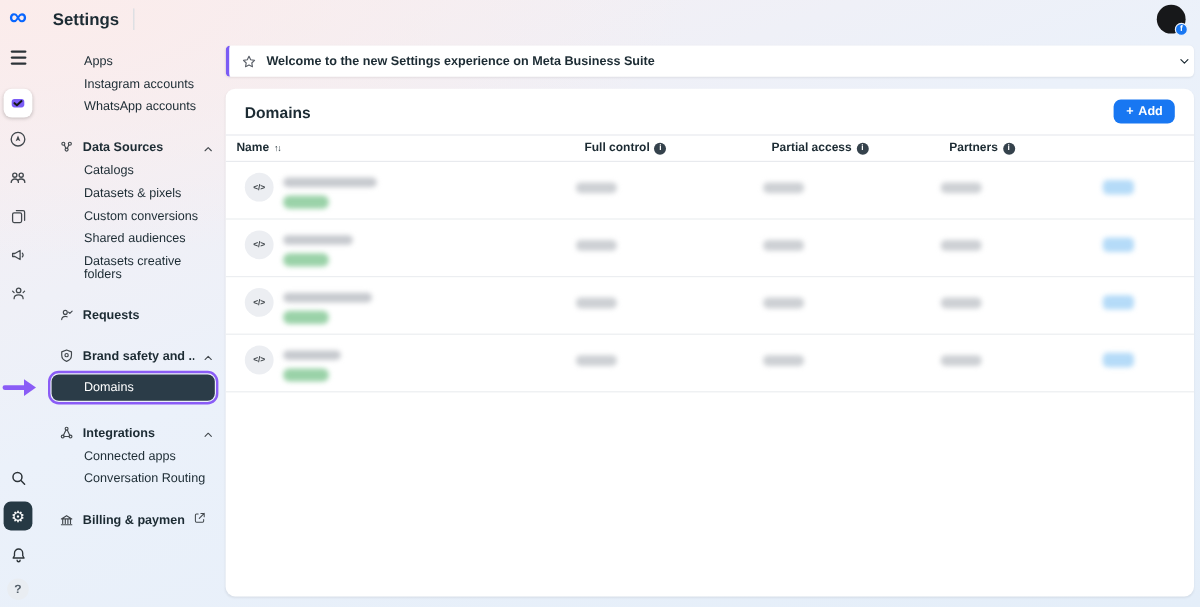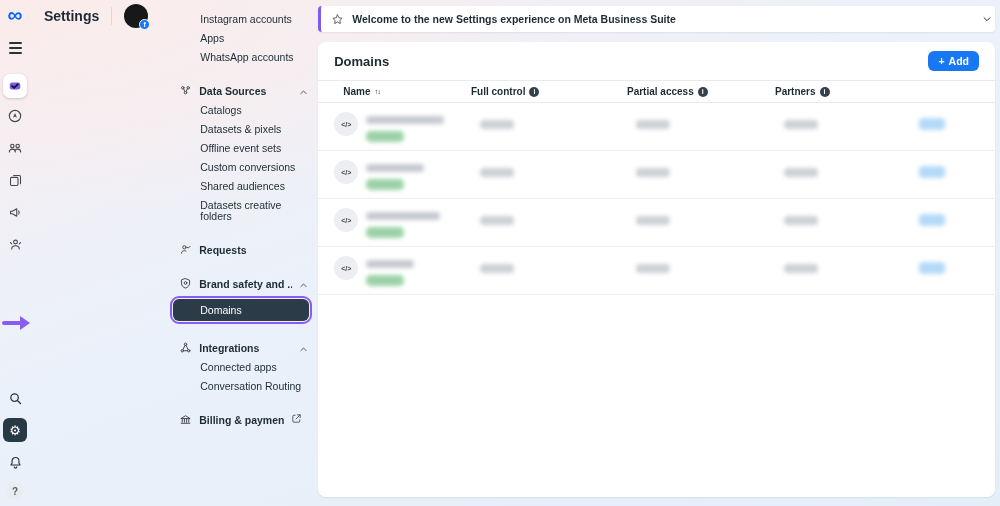--- a/index.html
+++ b/index.html
@@ -21,21 +21,21 @@
   .rail-btn{ width:24px; height:24px; display:flex; align-items:center; justify-content:center; margin-top:8px; cursor:pointer; color:#42484d; }
   .rail-btn svg{ display:block; }
   .hamburger{ display:flex; flex-direction:column; gap:3px; }
   .hamburger i{ display:block; width:13px; height:1.8px; background:#2c3338; border-radius:1px; }
   .rail-app{ background:#ffffff; border-radius:7px; box-shadow:0 1px 3px rgba(0,0,0,.18); margin-top:14px; }
   .rail-group{ margin-top:6px; }
   .rail-spacer{ flex:1; }
   .rail-gear-active{ background:#263944; border-radius:6px; color:#ffffff; font-size:13px; }
   .rail-help{ background:#e9edf2; border-radius:50%; width:18px; height:18px; font-size:10px; color:#55606a; font-weight:700; margin-bottom:6px; }
   
-  .col{ flex:1; display:flex; flex-direction:row; min-width:0; }
+  .col{ flex:1; display:flex; flex-direction:column; min-width:0; }
   .topbar{ height:32px; display:flex; align-items:center; padding-left:14px; }
   .topbar-title{ font-size:14px; font-weight:700; }
   .topbar-divider{ width:1px; height:18px; background:#d8dce1; margin:0 12px; }
   .portfolio{ display:flex; align-items:center; gap:7px; cursor:pointer; }
   .portfolio-icon{ width:22px; height:22px; background:#fff; border-radius:6px; box-shadow:0 1px 2px rgba(0,0,0,.15); display:flex; align-items:center; justify-content:center; }
   .portfolio-name{ font-size:10px; font-weight:700; line-height:11px; }
   .portfolio-sub{ font-size:9px; color:#65676b; line-height:10px; }
   .avatar{ margin-left:auto; margin-right:12px; position:relative; width:24px; height:24px; background:#17181a; border-radius:50%; cursor:pointer; }
   .fb-badge{ position:absolute; right:-2px; bottom:-2px; width:11px; height:11px; background:#1877f2; border:1.5px solid #eef3fb; border-radius:50%; color:#fff; font-size:7px; font-weight:700; display:flex; align-items:center; justify-content:center; }
   .body{ flex:1; display:flex; min-height:0; }
@@ -51,21 +51,21 @@
   .billing-row .ext{ margin-left:auto; margin-right:6px; }
   .annot-arrow{ position:absolute; left:2px; top:314px; z-index:5; pointer-events:none; }
   
   .main{ flex:1; display:flex; flex-direction:column; padding:6px 5px 9px 0; min-width:0; }
   .banner{ background:#fff; border-left:3px solid #7b5cf5; border-radius:4px; box-shadow:0 1px 2px rgba(0,0,0,.07); height:26px; display:flex; align-items:center; padding:0 3px 0 10px; gap:8px; cursor:pointer; }
   .banner-text{ font-size:10.5px; font-weight:700; flex:1; }
   .card{ background:#fff; border-radius:8px; box-shadow:0 1px 2px rgba(0,0,0,.07); margin-top:10px; flex:1; display:flex; flex-direction:column; overflow:hidden; }
   .card-head{ display:flex; align-items:center; justify-content:space-between; padding:9px 16px; }
   .card-title{ font-size:13px; font-weight:700; }
   .add-btn{ background:#1877f2; color:#fff; border:none; border-radius:6px; font-size:10.5px; font-weight:600; padding:4px 10px; cursor:pointer; font-family:"Liberation Sans", sans-serif; display:flex; align-items:center; gap:4px; }
-  .thead{ display:flex; align-items:center; border-top:1px solid #e8eaee; border-bottom:1px solid #e8eaee; padding:5px 25px; font-size:10px; font-weight:700; }
+  .thead{ display:flex; align-items:center; border-top:1px solid #e8eaee; border-bottom:1px solid #e8eaee; padding:5px 9px; font-size:10px; font-weight:700; }
   .trow{ display:flex; border-bottom:1px solid #eceef1; padding:9px 16px 0 16px; height:48px; }
   .col-name{ flex:1; min-width:0; }
   .col-fc{ width:156px; } .col-pa{ width:148px; } .col-pt{ width:135px; } .col-act{ width:60px; }
   .hcell{ display:flex; align-items:center; gap:4px; }
   .sort-ico{ font-size:7.5px; letter-spacing:-1px; color:#1c2b33; cursor:pointer; }
   .info-ico{ width:10px; height:10px; background:#35424c; color:#fff; border-radius:50%; font-size:7px; font-weight:700; display:inline-flex; align-items:center; justify-content:center; cursor:pointer; font-style:normal; }
   .name-cell{ display:flex; gap:8px; }
   .code-circle{ width:24px; height:24px; border-radius:50%; background:#eceef2; color:#42484d; font-size:7px; font-weight:700; display:flex; align-items:center; justify-content:center; flex:0 0 24px; }
   .rb{ filter:blur(2.2px); border-radius:4px; }
   .name-bar{ height:8px; background:#c6c9ce; width:70px; margin-top:4px; }
@@ -152,43 +152,42 @@
       <div class="topbar-title">Settings</div>
       <div class="topbar-divider"></div>
       <div class="avatar">
         <span class="fb-badge">f</span>
       </div>
     </div>
 
     <div class="body">
 
       <nav class="sidebar">
+        <div class="s-item">Apps</div>
         <div class="s-item">Instagram accounts</div>
-        <div class="s-item">Apps</div>
         <div class="s-item">WhatsApp accounts</div>
 
         <div class="s-head">
           <span class="s-ico">
               <svg width="13" height="13" viewBox="0 0 24 24" fill="none" stroke="#42484d" stroke-width="1.8">
                 <circle cx="7" cy="7" r="2.3"></circle>
                 <circle cx="17" cy="7" r="2.3"></circle>
                 <circle cx="12" cy="16" r="2.3"></circle>
                 <path d="M8.5 9l2.2 4.5M15.5 9l-2.2 4.5"></path>
               </svg>
             </span>
           <span class="s-label">Data Sources</span>
           <span class="s-chevron">
               <svg width="9" height="9" viewBox="0 0 24 24" fill="none" stroke="#42484d" stroke-width="2.4">
                 <path d="M5 15l7-7 7 7"></path>
               </svg>
             </span>
         </div>
         <div class="s-item">Catalogs</div>
         <div class="s-item">Datasets &amp; pixels</div>
-        <div class="s-item">Offline event sets</div>
         <div class="s-item">Custom conversions</div>
         <div class="s-item">Shared audiences</div>
         <div class="s-item">Datasets creative folders</div>
 
         <div class="s-head">
           <span class="s-ico">
               <svg width="13" height="13" viewBox="0 0 24 24" fill="none" stroke="#42484d" stroke-width="1.8">
                 <circle cx="10" cy="8" r="3"></circle>
                 <path d="M4.5 19c0-3 2.4-4.8 5.5-4.8 1 0 2 .2 2.8.6M15 7.5l2 2 3.5-3.5"></path>
               </svg>

